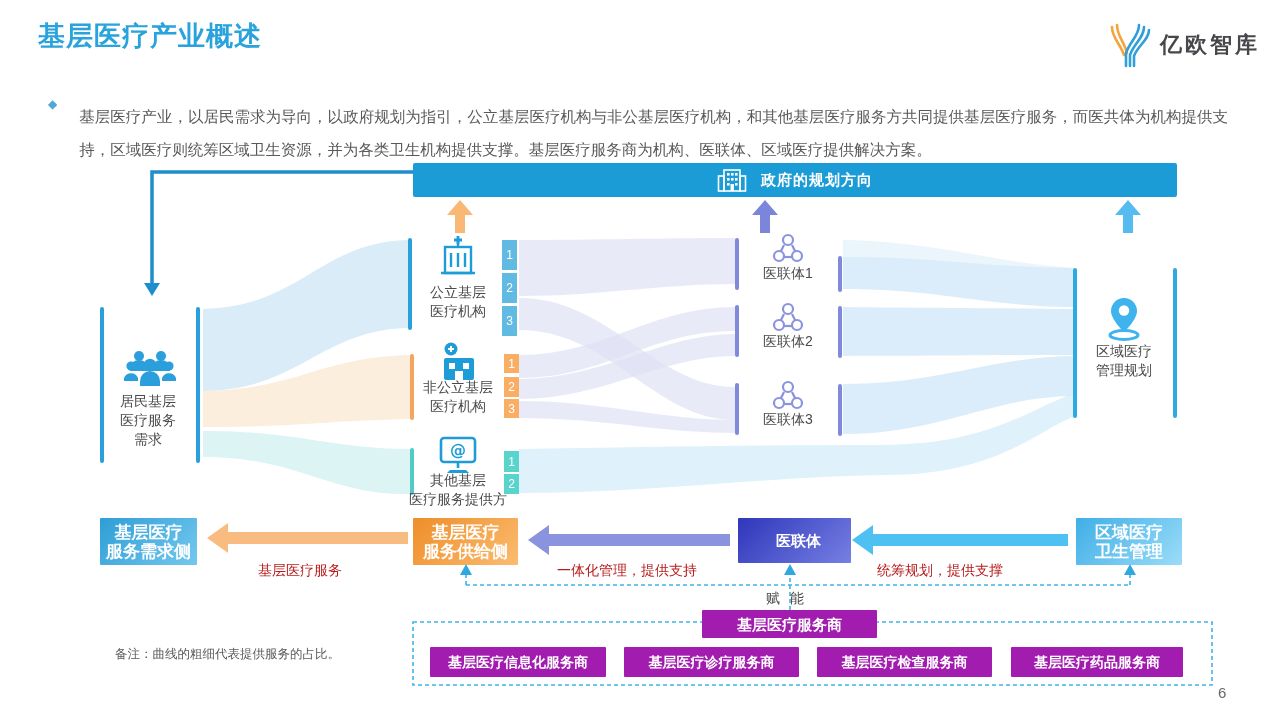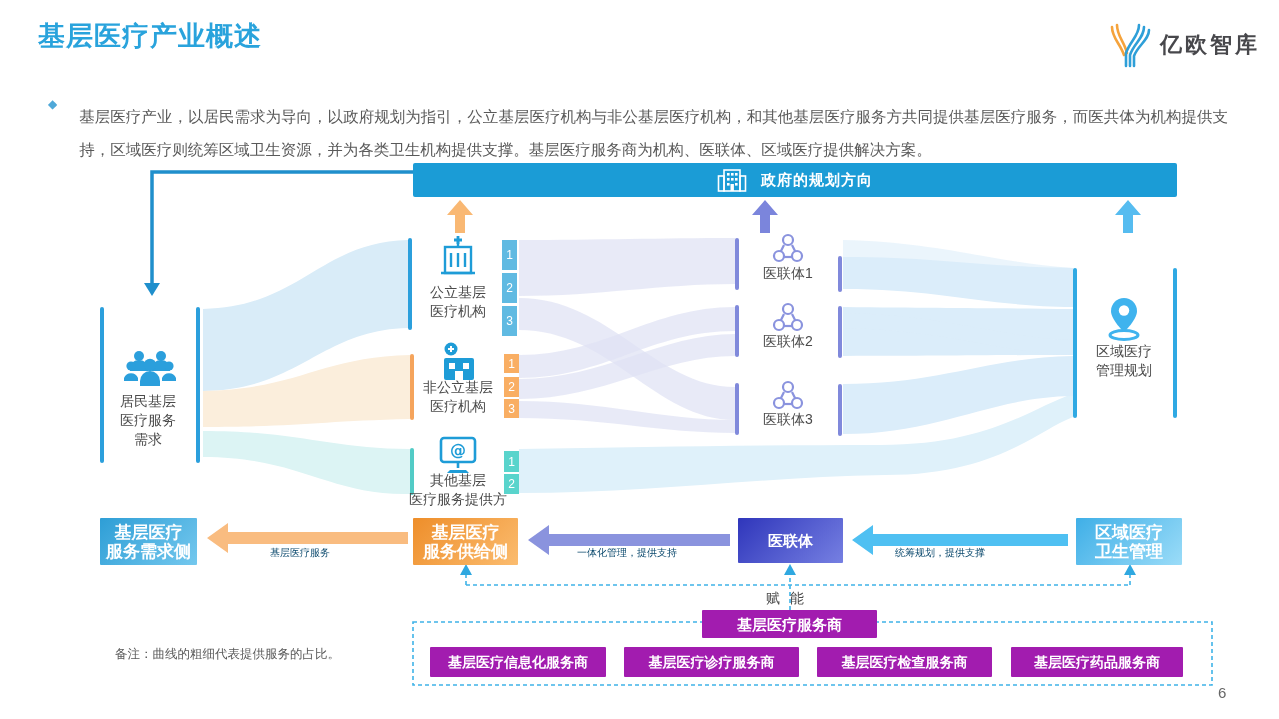--- a/index.html
+++ b/index.html
@@ -19,24 +19,24 @@
   .gov-bar span{color:#fff;font-size:15px;font-weight:700;letter-spacing:1px;}
   .node-label{font-size:14px;line-height:19px;color:#4a4a4a;}
   .seg{position:absolute;width:15px;color:#fff;font-size:12px;display:flex;align-items:center;justify-content:center;}
   .seg-blue{background:#60BAE2;}
   .seg-orange{background:#F9AE63;}
   .seg-teal{background:#59D4CC;}
   .fbox{position:absolute;display:flex;align-items:center;justify-content:center;
         color:#fff;font-weight:700;font-size:17px;line-height:19px;text-align:center;border-radius:1px;}
   .box-demand{background:linear-gradient(135deg,#2E9ED6,#74C8EE);}
   .box-supply{background:linear-gradient(135deg,#EE8E2A,#FBBC6F);}
-  .box-alliance{background:linear-gradient(135deg,#2F36BB,#7680E2);}
+  .box-alliance{background:linear-gradient(135deg,#2F36BB,#7680E2);padding-left:8px;}
   .box-regional{background:linear-gradient(135deg,#3FAFE7,#9BDCF8);}
   .box-solid{background:#a21caf;font-weight:700;font-size:14px;}
-  .arrow-label{font-size:10px;color:#0c4a6e;}
+  .arrow-label{font-size:14px;color:#b91c1c;margin-top:16px;}
   .empower{display:flex;justify-content:center;gap:10px;font-size:14px;color:#4a4a4a;}
   .footer-note{left:115px;top:646px;font-size:12.5px;line-height:17px;color:#595959;}
   .page-num{left:1218px;top:684px;font-size:15px;color:#666;}
   svg{display:block;}
 </style>
 </head>
 <body>
 
 <svg class="abs" style="left:0;top:0;" width="1279" height="719" viewBox="0 0 1279 719">
 

